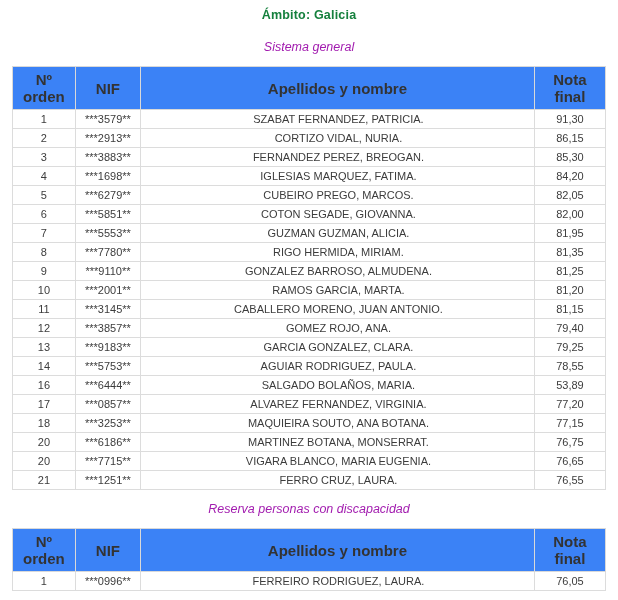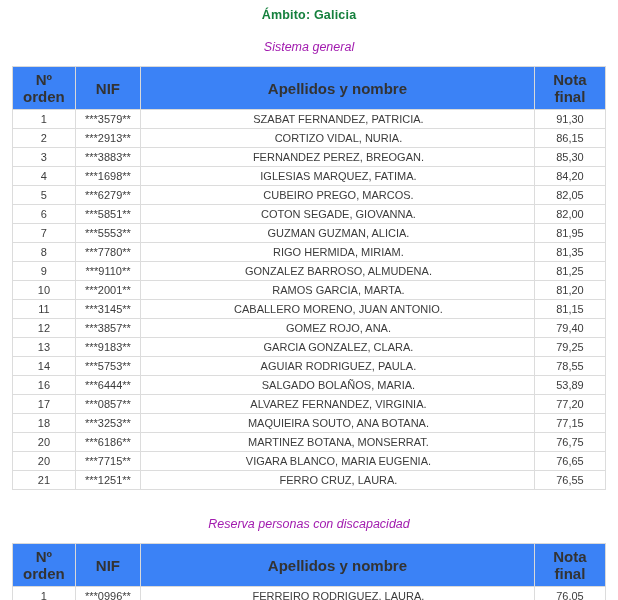--- a/index.html
+++ b/index.html
@@ -29,21 +29,21 @@
   }
   .section-title {
     margin: 18px 0 12px 0;
     font-size: 12.5px;
     font-weight: normal;
     font-style: italic;
     text-align: center;
     color: #a21caf;
   }
   .section-title.second {
-    margin-top: 27px;
+    margin-top: 12px;
     font-style: italic;
   }
   table.results {
     width: 100%;
     border-collapse: collapse;
     table-layout: fixed;
     font-size: 11px;
   }
   table.results col.c0 { width: 10.6%; }
   table.results col.c1 { width: 11.0%; }

